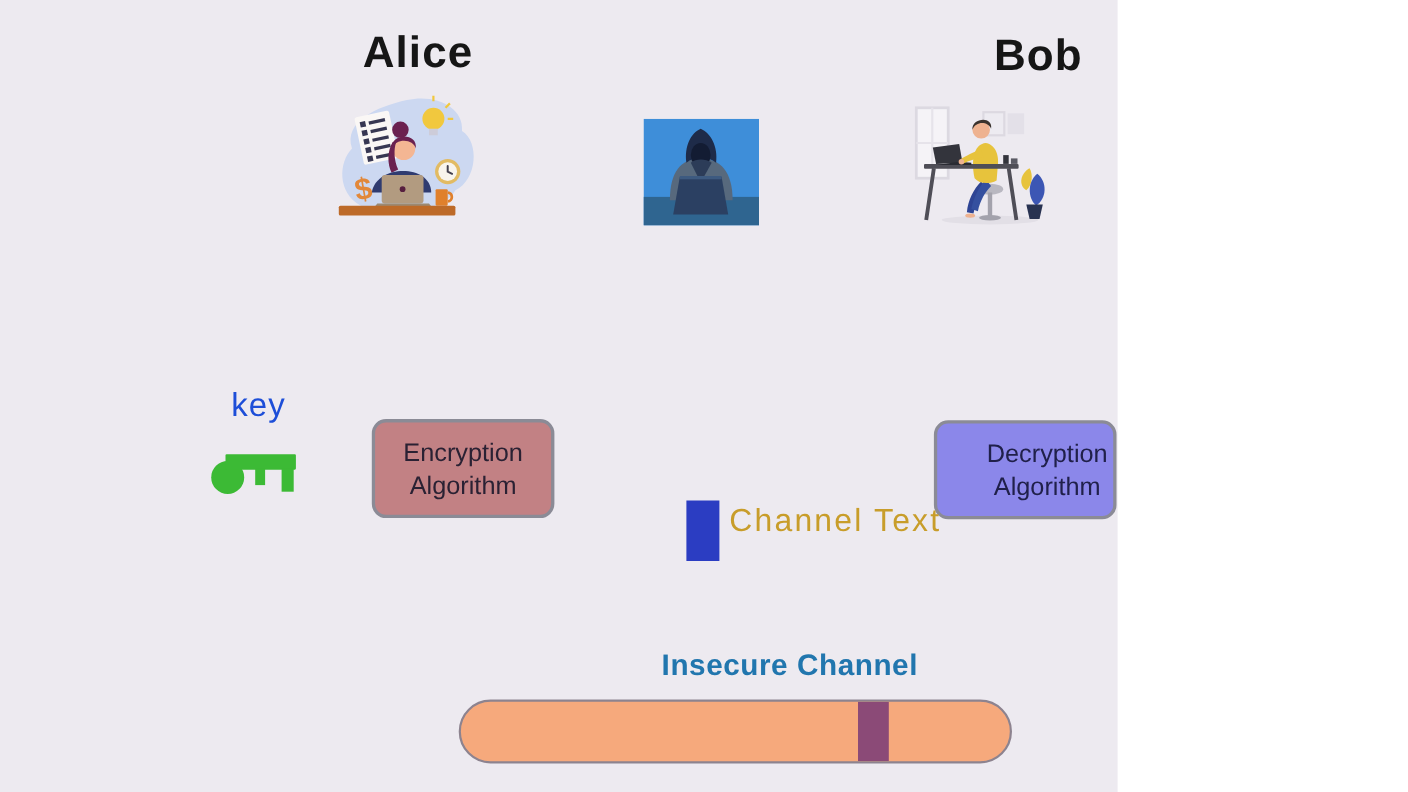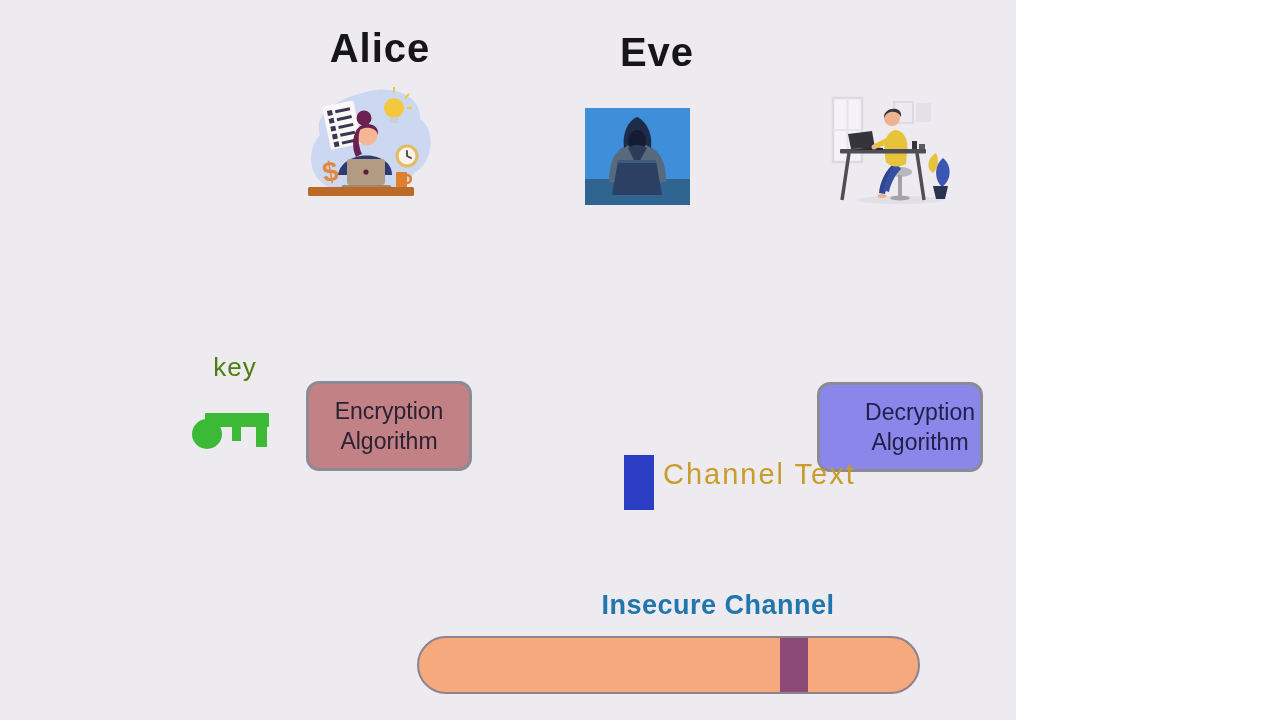--- a/index.html
+++ b/index.html
@@ -14,42 +14,42 @@
   .abs { position: absolute; }
   .actor-label {
     font-size: 40px;
     font-weight: 600;
     color: #161616;
     text-align: center;
     width: 200px;
     letter-spacing: 1px;
   }
   .key-label {
-    font-size: 26px;
+    font-size: 30px;
     font-weight: 500;
-    color: #4d7c0f;
+    color: #1d4ed8;
     text-align: center;
     width: 90px;
     letter-spacing: 1px;
   }
   .algo-box {
     width: 166px;
     height: 90px;
     box-sizing: border-box;
     border: 3px solid #8b8b96;
     border-radius: 13px;
     display: flex;
     flex-direction: column;
     align-items: center;
     justify-content: center;
     font-size: 23px;
     font-weight: 500;
     line-height: 30px;
   }
-  .enc { background: #c28184; color: #2a2133; }
+  .enc { background: #c28184; color: #2a2133; margin-left: 32px; }
   .dec { background: #8b87ea; color: #20204a; }
   .cipher-block {
     width: 30px;
     height: 55px;
     background: #2b3dc2;
   }
   .cipher-label {
     font-size: 29px;
     font-weight: 500;
     color: #c89d2a;
@@ -83,21 +83,21 @@
     background: #8b4a77;
   }
   svg { display: block; }
 </style>
 </head>
 <body>
 
 <div class="stage">
 
   <div class="abs actor-label" style="left:280px; top:26px;">Alice</div>
-  <div class="abs actor-label" style="left:557px; top:30px;">Eve</div>
+  <div class="abs actor-label" style="left:844px; top:29px;">Bob</div>
 
   <div class="abs" style="left:300px; top:85px; width:150px; height:130px;">
     <svg viewBox="0 0 150 130" width="150" height="130">
       <path d="M70 6 C95 0 122 12 120 34 C136 44 134 78 114 88 C100 112 48 116 28 102 C6 90 8 62 20 50 C12 26 42 12 70 6 Z" fill="#ccd8f1"></path>
       <g transform="translate(22,22) rotate(-12)">
         <rect width="32" height="44" rx="2" fill="#faf7f5"></rect>
         <g fill="#373752">
           <rect x="4" y="5" width="5" height="5"></rect>
             <rect x="12" y="6" width="15" height="3"></rect>
           <rect x="4" y="13" width="5" height="5"></rect>
@@ -184,21 +184,21 @@
         <rect x="65" y="16" width="11" height="21"></rect>
       </g>
     </svg>
   </div>
 
   <div class="abs algo-box enc" style="left:306px; top:381px;">
     <span>Encryption</span>
     <span>Algorithm</span>
   </div>
 
-  <div class="abs algo-box dec" style="left:817px; top:382px;padding-left:40px;">
+  <div class="abs algo-box dec" style="left:849px; top:382px;padding-left:40px;">
     <span>Decryption</span>
     <span>Algorithm</span>
   </div>
 
   <div class="abs key-label" style="left:1022px; top:352px;">key</div>
   <div class="abs" style="left:1019px; top:408px; width:80px; height:40px;">
     <svg viewBox="0 0 80 40" width="80" height="40">
       <g fill="#3cba35" transform="translate(80,0) scale(-1,1)">
         <circle cx="16" cy="24" r="15"></circle>
         <rect x="14" y="3" width="64" height="14" rx="1"></rect>

